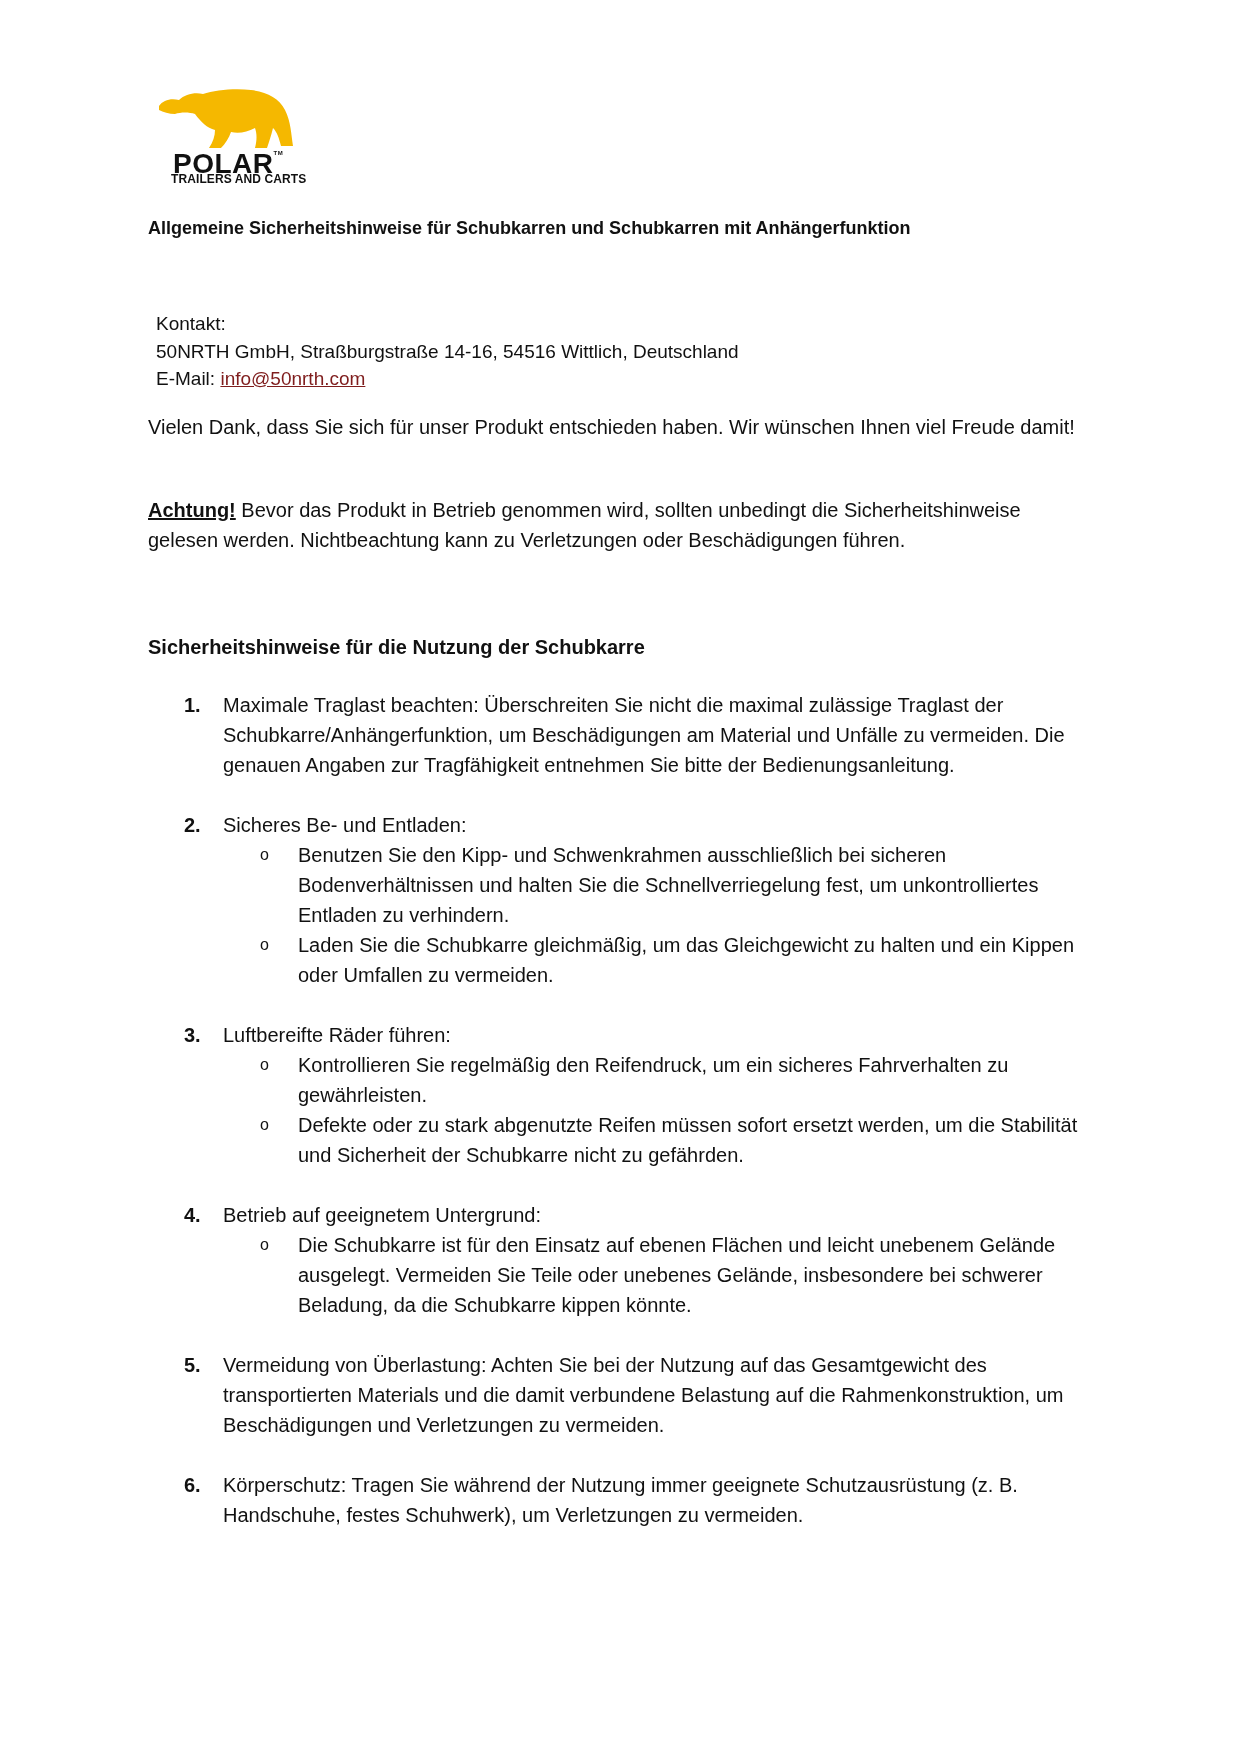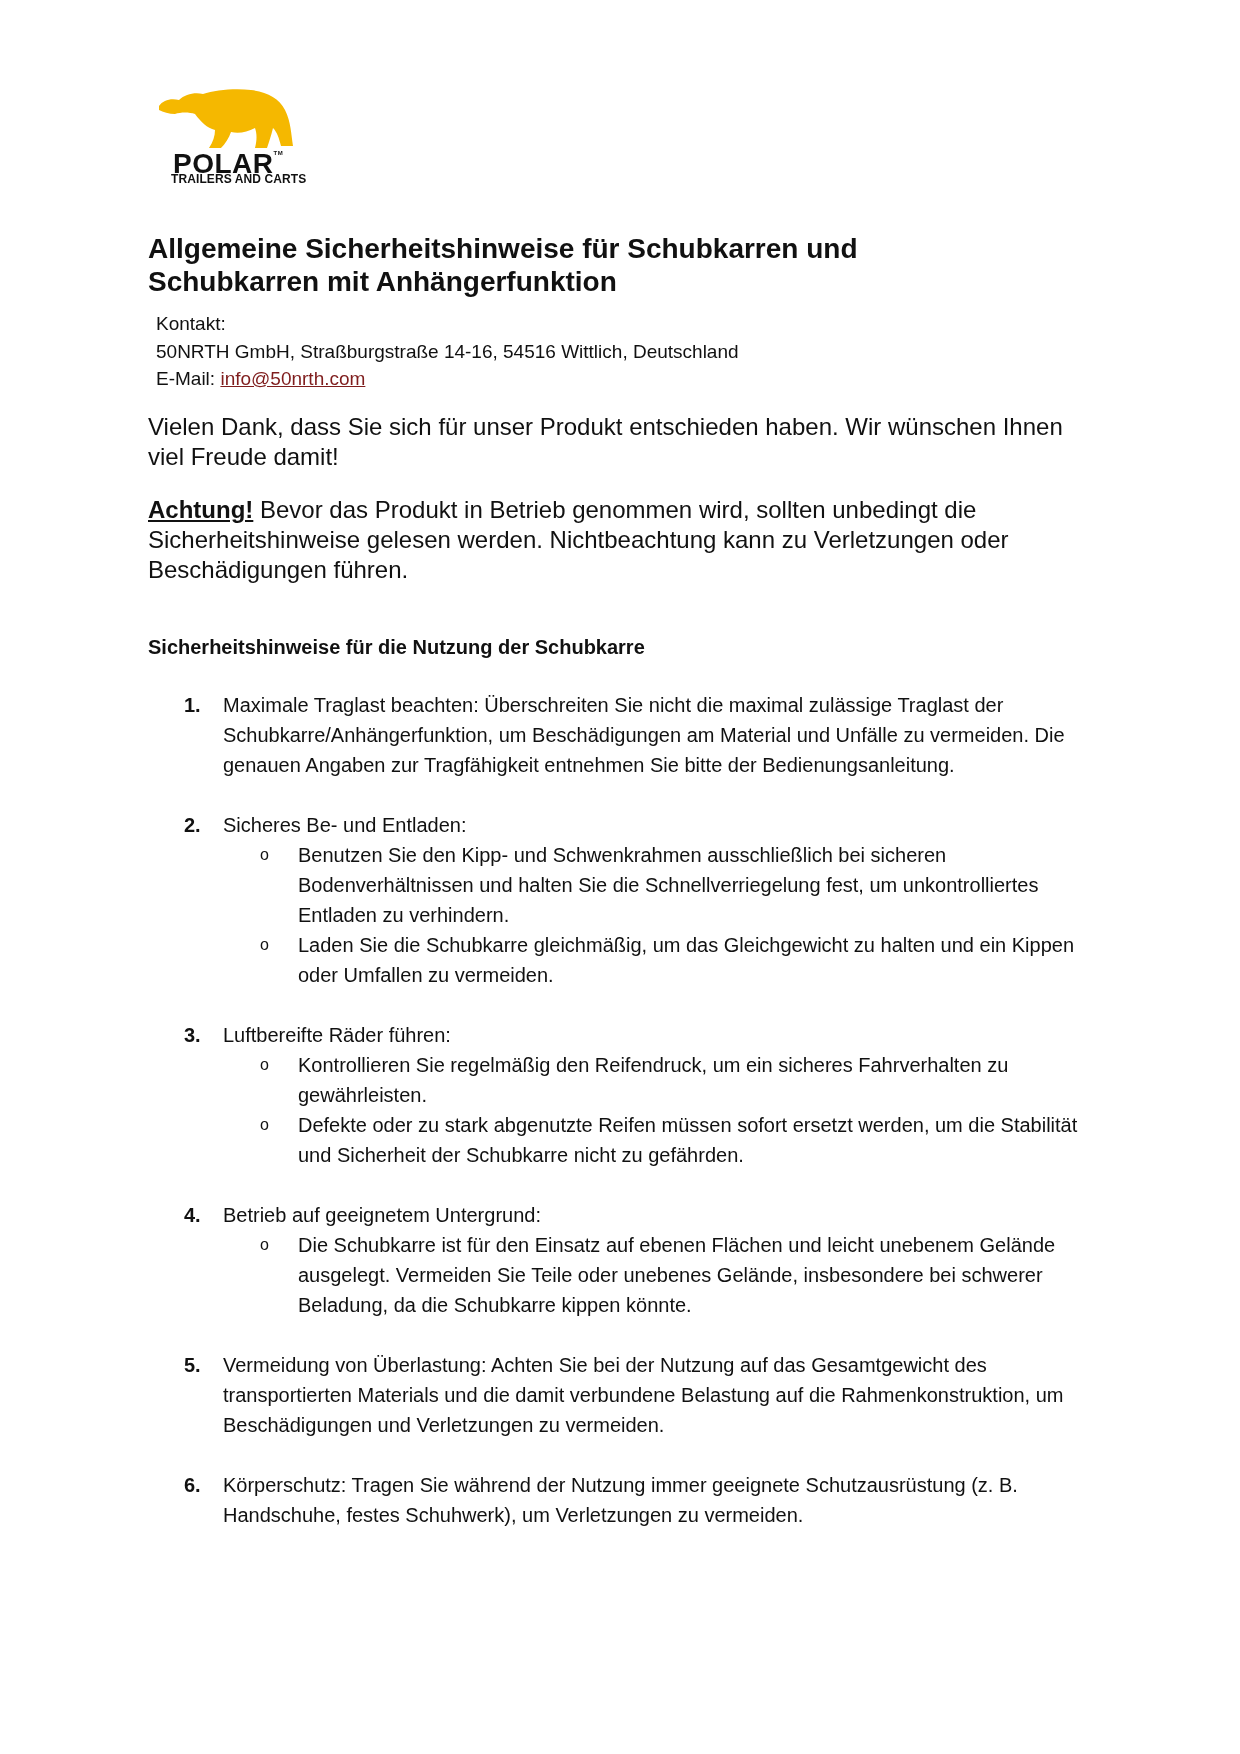--- a/index.html
+++ b/index.html
@@ -2,24 +2,24 @@
 <html><head>
 <meta charset="utf-8">
 <style>
   html, body { margin:0; padding:0; background:#ffffff; }
   body { width:1240px; height:1754px; position:relative; font-family:"Liberation Sans", sans-serif; color:#111111; overflow:hidden; }
   .logo { position:absolute; left:155px; top:88px; width:140px; height:105px; }
   .logo svg { display:block; }
   .logo-word { position:absolute; left:18px; top:62px; font-family:"Liberation Sans", sans-serif; font-weight:bold; font-size:28px; letter-spacing:0.5px; color:#111; line-height:1; }
   .logo-tm { font-size:6px; vertical-align:top; }
   .logo-sub { position:absolute; left:16px; top:84px; font-weight:bold; font-size:12px; color:#111; white-space:nowrap; letter-spacing:0.1px; }
-  .title { position:absolute; left:148px; top:232px; width:860px; font-weight:bold; font-size:28px; line-height:33px; }
+  .title { position:absolute; left:148px; top:212px; width:860px; font-weight:bold; font-size:18px; line-height:33px; }
   .contact { position:absolute; left:156px; top:310px; font-size:19px; line-height:27.5px; }
   .contact a { color:#7f1d1d; text-decoration:underline; }
-  .para { position:absolute; left:148px; width:940px; font-size:24px; line-height:30px; }
+  .para { position:absolute; left:148px; width:940px; font-size:20px; line-height:30px; }
   .para b { font-weight:bold;text-decoration:underline; }
   .section-title { position:absolute; left:148px; top:632px; font-weight:bold; font-size:20px; line-height:30px; }
   .list { position:absolute; left:148px; top:690px; width:960px; }
   .item { position:relative; padding-left:75px; font-size:20px; line-height:30px; margin-bottom:30px; }
   .item .num { position:absolute; left:36px; top:0; font-weight:bold; }
   .sub { position:relative; padding-left:75px; }
   .sub .bullet { position:absolute; left:37px; top:0; font-size:16px; }
 </style>
 </head>
 <body>

